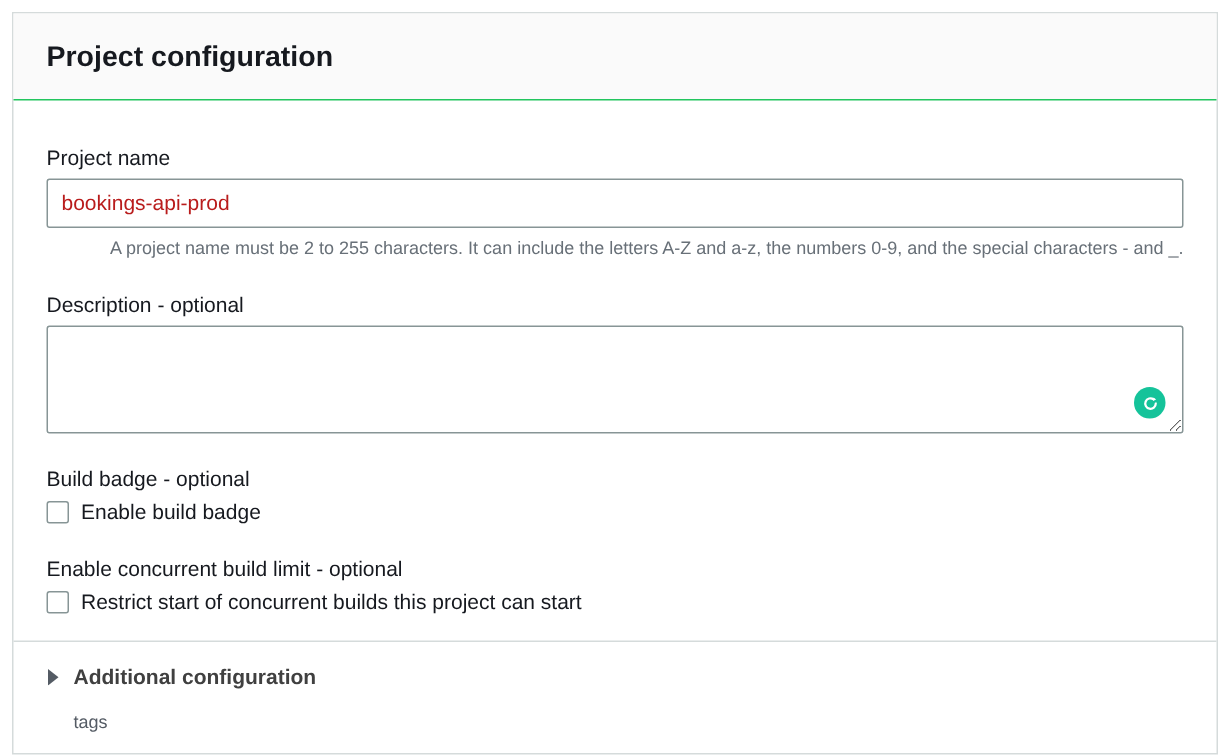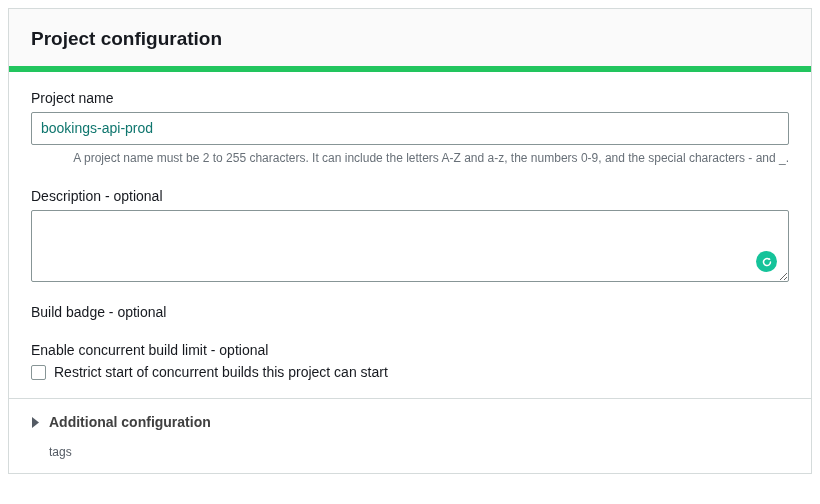--- a/index.html
+++ b/index.html
@@ -10,53 +10,54 @@
       background: #fff;
       padding: 8px;
     }
     .panel {
       border: 1px solid #d5dbdb;
       background: #fff;
     }
     .panel-header {
       padding: 18px 22px 14px 22px;
       background: #fafafa;
-      border-bottom: 6px solid #22c55e;
+      border-bottom: 1px solid #22c55e;
     }
     .panel-header h2 {
       font-size: 19px;
       font-weight: 700;
       color: #16191f;
       line-height: 1.3;
     }
     .panel-body {
       padding: 18px 22px 18px 22px;
     }
     .form-group {
       margin-bottom: 22px;
+      margin-top: 12px;
     }
     .form-group:last-child { margin-bottom: 0; }
     .field-label {
       display: block;
       font-size: 14px;
       color: #16191f;
       margin-bottom: 6px;
     }
     .optional {
       color: #16191f;
       font-weight: 400;
     }
     .input-text {
       width: 100%;
       padding: 5px 9px;
       font-size: 14px;
       line-height: 1.5;
       border: 1px solid #879596;
       border-radius: 2px;
-      color: #0f766e;
+      color: #b91c1c;
       background: #fff;
       font-family: inherit;
     }
     .help-text {
       font-size: 12px;
       color: #687078;
       margin-top: 5px;
       line-height: 1.4;
       text-align: right;
     }
@@ -171,20 +172,24 @@
           </svg>
         </div>
       </div>
     </div>
 
     <div class="form-group">
       <div class="field-label">
         <span>Build badge</span>
         <span class="optional">- optional</span>
       </div>
+      <div class="checkbox-row">
+        <input type="checkbox" class="checkbox" id="cb-badge" style="">
+        <label for="cb-badge" class="checkbox-label">Enable build badge</label>
+      </div>
     </div>
 
     <div class="form-group">
       <div class="field-label">
         <span>Enable concurrent build limit</span>
         <span class="optional">- optional</span>
       </div>
       <div class="checkbox-row">
         <input type="checkbox" class="checkbox" id="cb-concurrent" style="">
         <label for="cb-concurrent" class="checkbox-label">Restrict start of concurrent builds this project can start</label>

